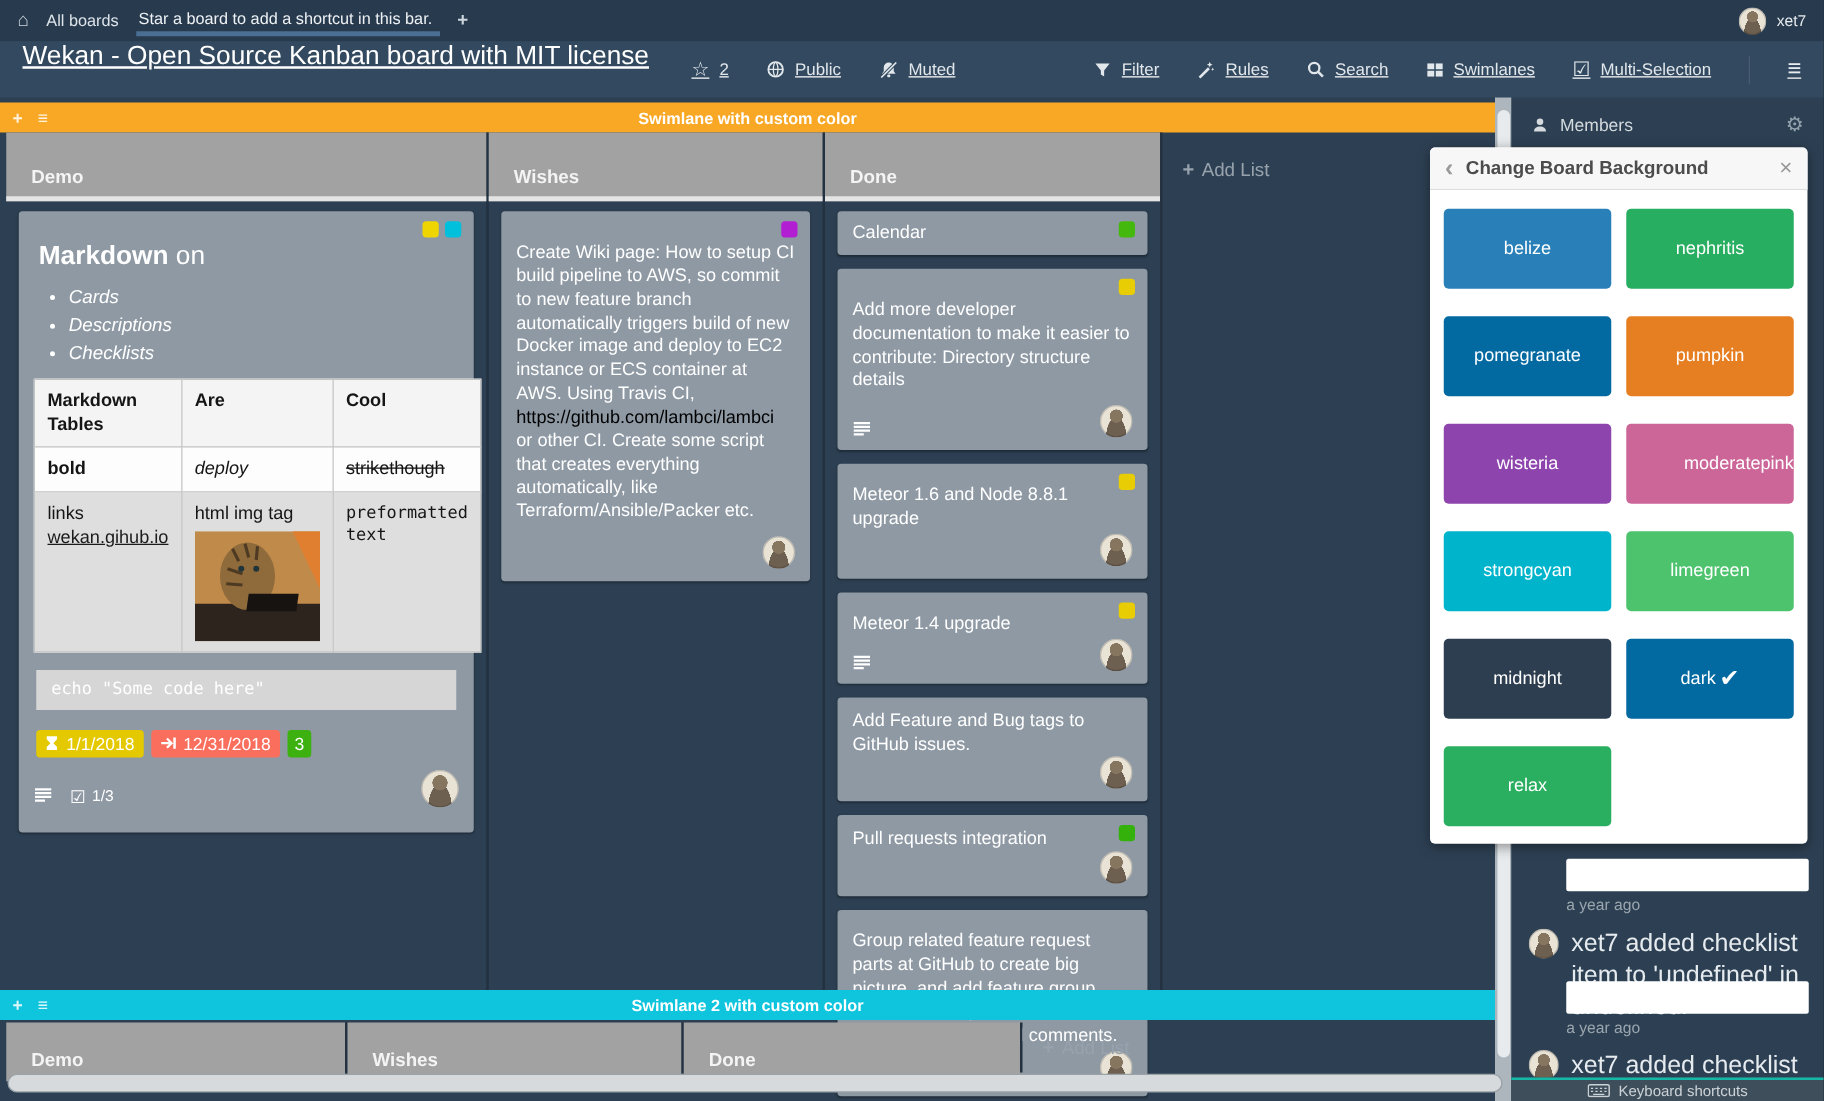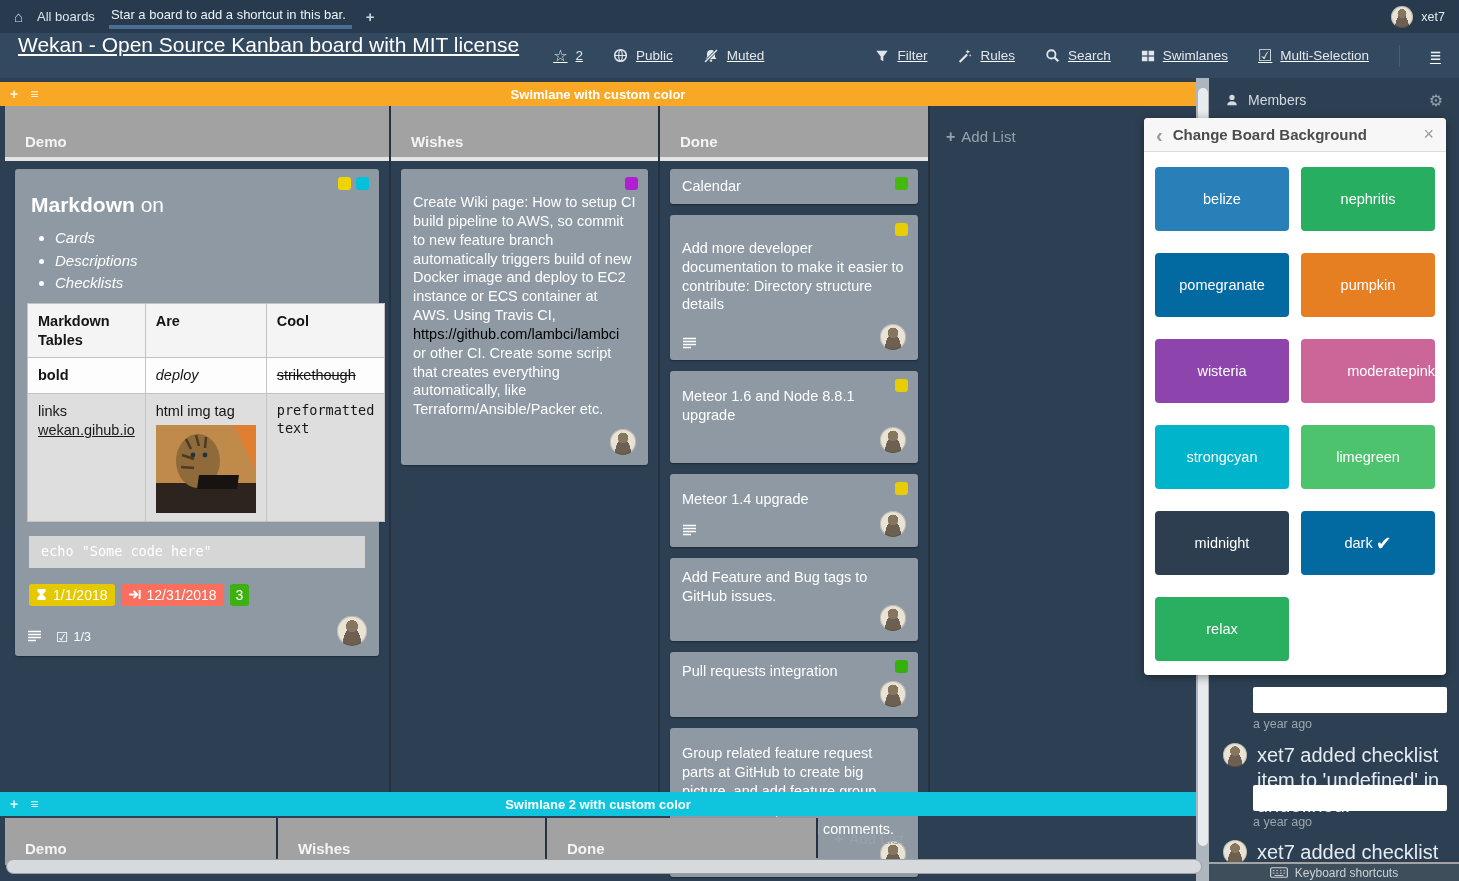--- a/index.html
+++ b/index.html
@@ -51,21 +51,21 @@
   .card-footer{display:flex;align-items:flex-end;justify-content:space-between;margin-top:10px;min-height:24px}
   .card-footer .left{display:flex;align-items:center;gap:14px;color:#fff}
   .avatar{border-radius:50%;flex:none;
      background:radial-gradient(circle at 50% 34%,#87765f 0 24%,rgba(0,0,0,0) 25%),
                 radial-gradient(ellipse at 50% 102%,#6e6050 0 44%,rgba(0,0,0,0) 45%),#e9e3d6;
      box-shadow:inset 0 0 0 1px rgba(0,0,0,.18);}
   .av26{width:26px;height:26px}.av30{width:30px;height:30px}.av22{width:22px;height:22px}.av24{width:24px;height:24px}
   .mt12{margin-top:14px}.mt6{margin-top:6px}
 
   
-  .md-card{padding:12px 12px 10px}
+  .md-card{padding:12px 12px 20px}
   .md-title{font-size:21px;margin:10px 2px 10px 4px}
   .md-title b{font-weight:bold}
   .md-card ul{margin:0 0 10px;padding-left:28px;font-style:italic;font-size:15px}
   .md-card li{margin:3px 0}
   .md-table{width:100%;border-collapse:collapse;color:#151515;font-size:14.5px;background:#fff}
   .md-table th,.md-table td{border:1px solid #c3c3c3;padding:8px 10px;text-align:left;vertical-align:top}
   .md-table thead th{background:#f4f4f4;font-weight:bold}
   .md-table .r1 td{background:#fdfdfd}
   .md-table .r2 td{background:#dedede}
   .td-strike{text-decoration:line-through}
@@ -91,21 +91,21 @@
            background:#d7dadd;border:1px solid #9aa2a8;box-sizing:border-box}
 
   
   .sidebar-head{position:absolute;left:1209px;top:86px;width:250px;height:28px;display:flex;
                 align-items:center;padding:0 16px;box-sizing:border-box;gap:9px;font-size:14px;color:#d4dade}
   .sidebar-gear{margin-left:auto;color:#93a1ac;font-size:16px}
   .s-input{position:absolute;width:194px;height:26px;background:#fff;border-radius:2px;border:none;box-sizing:border-box;padding:0 8px;font-size:13px;color:#333}
   .s-time{position:absolute;font-size:12.5px;color:#9aa5ae}
   .s-entry{position:absolute;display:flex;gap:10px;align-items:flex-start;font-size:20px;color:#e6ebef;line-height:1.25}
   .kbar{position:absolute;left:1209px;top:862px;width:250px;height:19px;background:#3f4e5b;
-        border-top:2px solid #a3a3a3;display:flex;align-items:center;justify-content:center;gap:7px;
+        border-top:2px solid #14b8a6;display:flex;align-items:center;justify-content:center;gap:7px;
         font-size:12px;color:#ccd3d8;box-sizing:border-box}
 
   
   .popup{position:absolute;left:1144px;top:118px;width:302px;height:557px;background:#fff;border-radius:4px;
          box-shadow:0 2px 10px rgba(0,0,0,.4);color:#4a4a4a;box-sizing:border-box}
   .popup-head{height:34px;background:#f7f7f7;border-bottom:1px solid #ddd;border-radius:4px 4px 0 0;
               display:flex;align-items:center;padding:0 12px;box-sizing:border-box;gap:10px}
   .popup-title{font-weight:bold;font-size:15px;color:#4c4c4c}
   .popup-chev{color:#9a9a9a;font-size:20px;font-weight:bold;line-height:1}
   .popup-close{margin-left:auto;color:#9a9a9a;font-size:18px}

